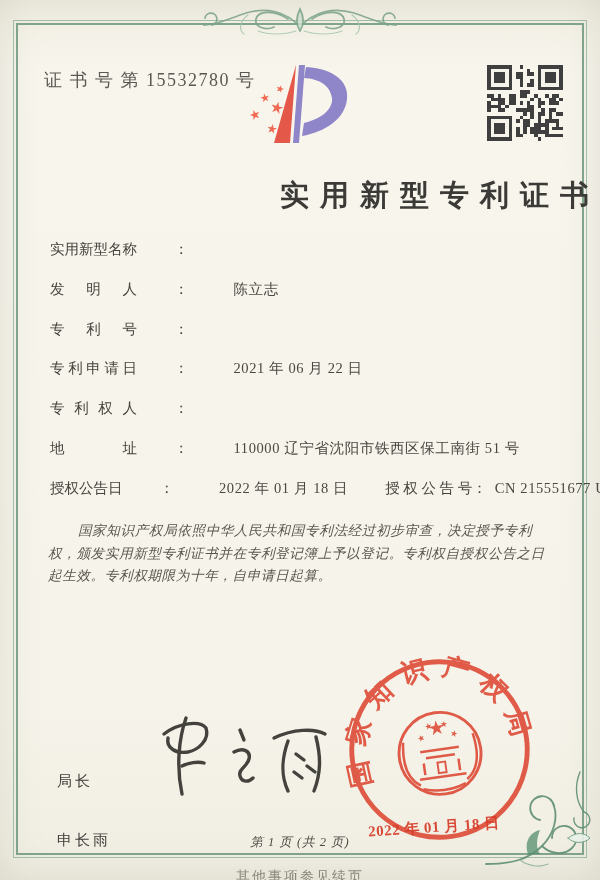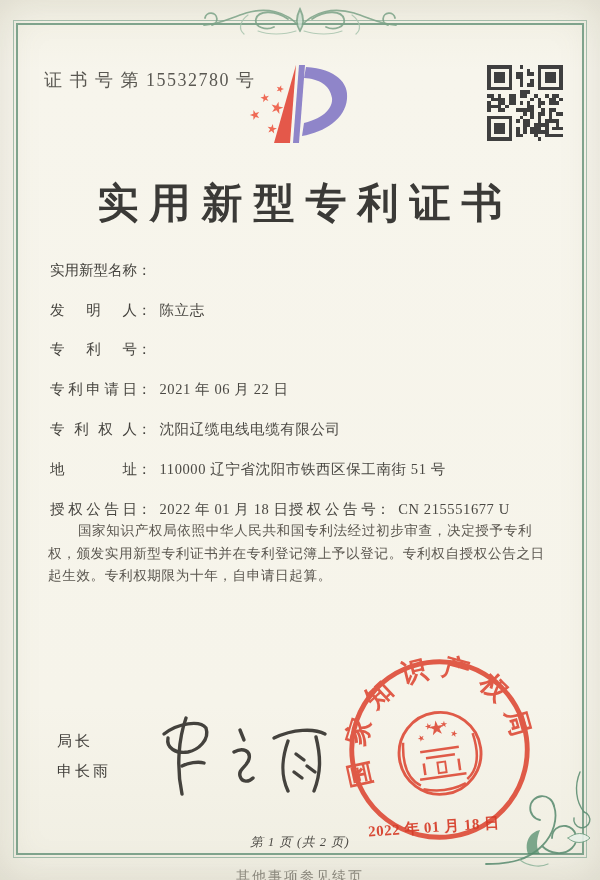--- a/index.html
+++ b/index.html
@@ -13,34 +13,34 @@
     box-shadow:inset 0 0 40px rgba(120,115,95,.18);}
   
   .frame-outer{position:absolute;left:13px;right:13px;top:20px;bottom:22px;
     border:1px solid #a3bcaa;}
   .frame-inner{position:absolute;left:16px;right:16px;top:23px;bottom:25px;
     border:2px solid #7fa38c;}
   .cert-no{position:absolute;left:44px;top:68px;font-size:18px;color:#5a5852;
     letter-spacing:1.5px;}
   .logo{position:absolute;left:230px;top:56px;width:150px;height:112px;}
   .qr{position:absolute;left:487px;top:65px;width:76px;height:76px;}
-  .title{position:absolute;left:0;right:0;top:176px;text-align:center;
-    font-size:41px;font-weight:600;color:#3b3a37;letter-spacing:11px;text-indent:11px;}
+  .title{position:absolute;left:0;right:0;top:176px;text-align:right;
+    font-size:29px;font-weight:600;color:#3b3a37;letter-spacing:11px;text-indent:11px;}
   .fields{position:absolute;left:50px;right:40px;top:240px;}
-  .frow{height:39.8px;display:flex;align-items:flex-end;font-size:14.5px;white-space:nowrap;}
+  .frow{height:39.8px;display:flex;align-items:flex-start;font-size:14.5px;white-space:nowrap;gap:37px;}
   .flabel{display:inline-block;width:87px;text-align:justify;text-align-last:justify;
     color:#45433e;}
   .fsep{color:#45433e;margin-right:8px;}
   .fvalue{color:#4a4843;letter-spacing:.6px;}
   .fgroup2{display:flex;align-items:center;}
   .paras{position:absolute;left:48px;right:44px;top:520px;font-size:13.6px;
-    line-height:22.6px;color:#5a564f;letter-spacing:.6px;}
+    line-height:22.6px;color:#5a564f;font-style:italic;letter-spacing:.6px;}
   .paras p{margin:0;text-indent:2.2em;}
   .officials{position:absolute;left:57px;top:732px;font-size:15px;color:#403e3a;}
-  .officials div{letter-spacing:3px;margin-bottom:11px;}
+  .officials div{letter-spacing:3px;margin-bottom:11px;margin-top:40px;}
   .signature{position:absolute;left:148px;top:706px;width:180px;height:98px;}
   .seal{position:absolute;left:342px;top:652px;width:195px;height:195px;opacity:.88;}
   .seal-date{position:absolute;left:368px;top:818px;font-size:15px;font-weight:700;
     color:#d63c28;letter-spacing:.5px;transform:rotate(-4deg);opacity:.92;}
   .page-footer{position:absolute;left:0;right:0;top:834px;text-align:center;
     font-size:12.5px;color:#4a4843;letter-spacing:1px;font-style:italic;}
   .cont-note{position:absolute;left:0;right:0;top:868px;text-align:center;
     font-size:14px;color:#8a877c;letter-spacing:2px;}
   .flourish-top{position:absolute;left:192px;top:1px;width:216px;height:50px;}
   .flourish-corner{position:absolute;right:4px;bottom:8px;width:112px;height:104px;}
@@ -254,21 +254,20 @@
       <span class="fsep">：</span>
   </div>
   <div class="frow">
     <span class="flabel">专利申请日</span>
       <span class="fsep">：</span>
     <span class="fvalue">2021 年 06 月 22 日</span>
   </div>
   <div class="frow">
     <span class="flabel">专利权人</span>
       <span class="fsep">：</span>
-    <span class="fvalue">沈阳辽缆电线电缆有限公司</span>
   </div>
   <div class="frow">
     <span class="flabel">地址</span>
       <span class="fsep">：</span>
     <span class="fvalue">110000 辽宁省沈阳市铁西区保工南街 51 号</span>
   </div>
   <div class="frow">
     <span class="flabel">授权公告日</span>
       <span class="fsep">：</span>
     <span class="fvalue">2022 年 01 月 18 日</span>

